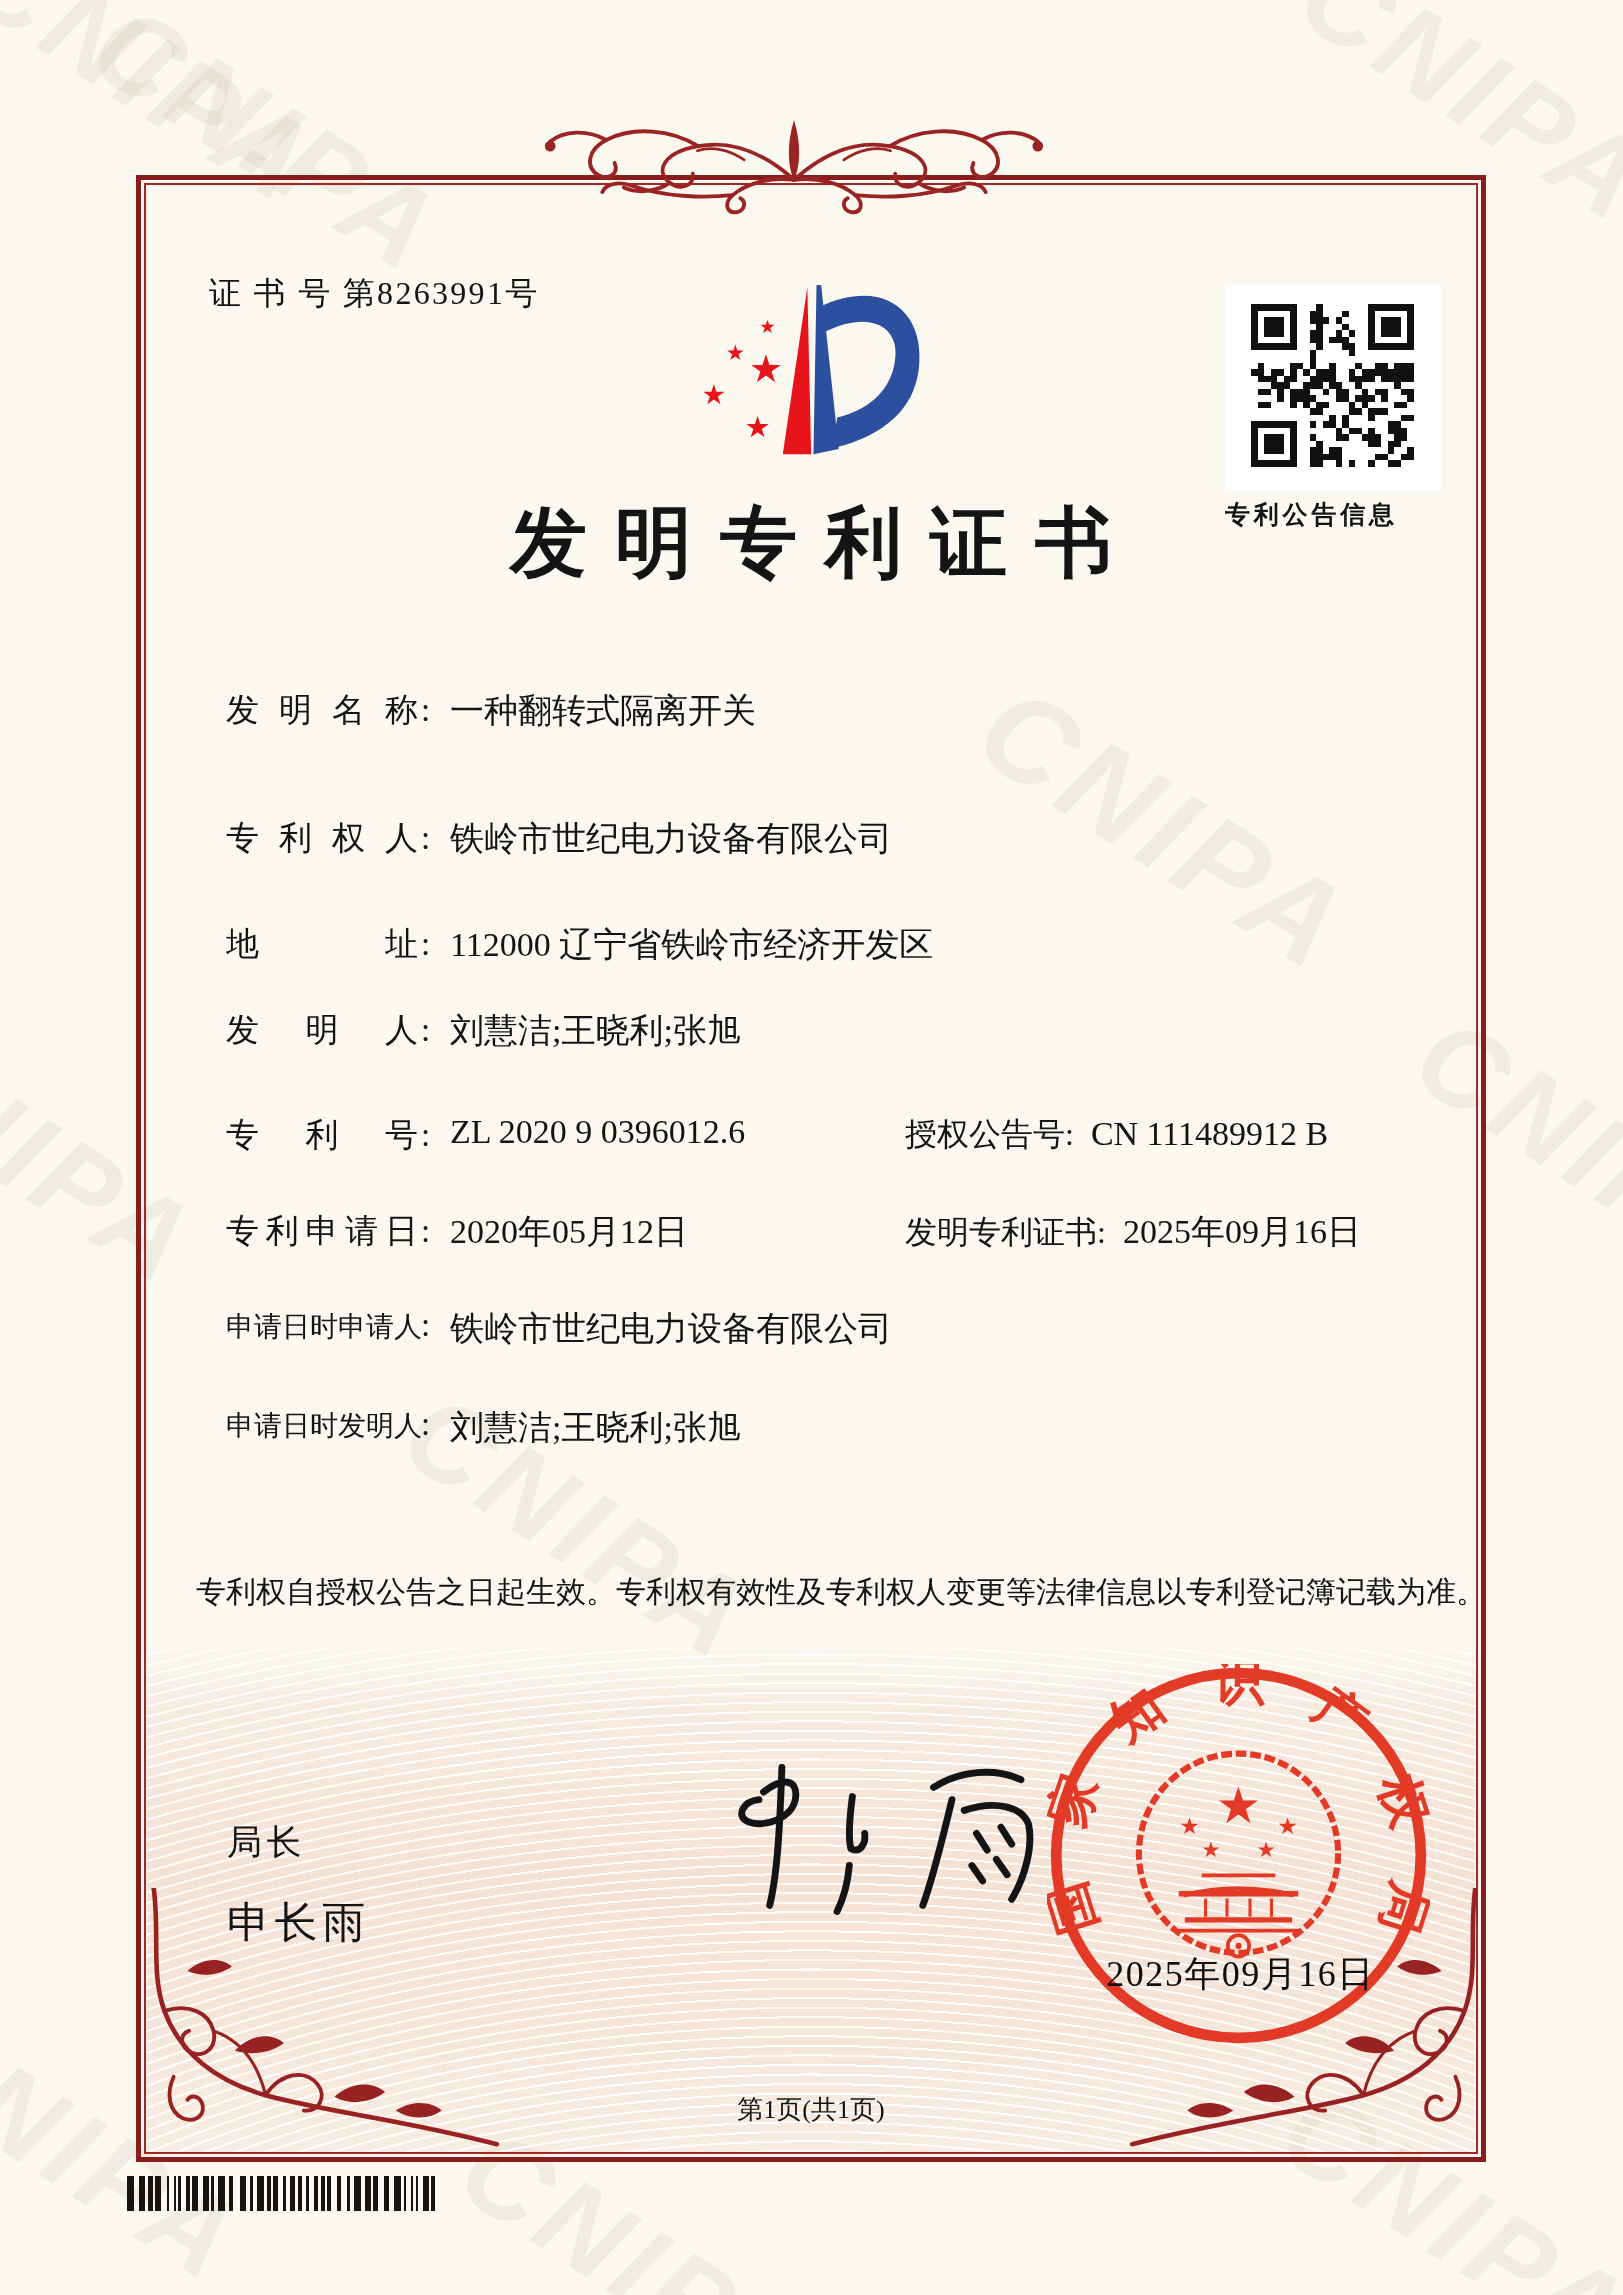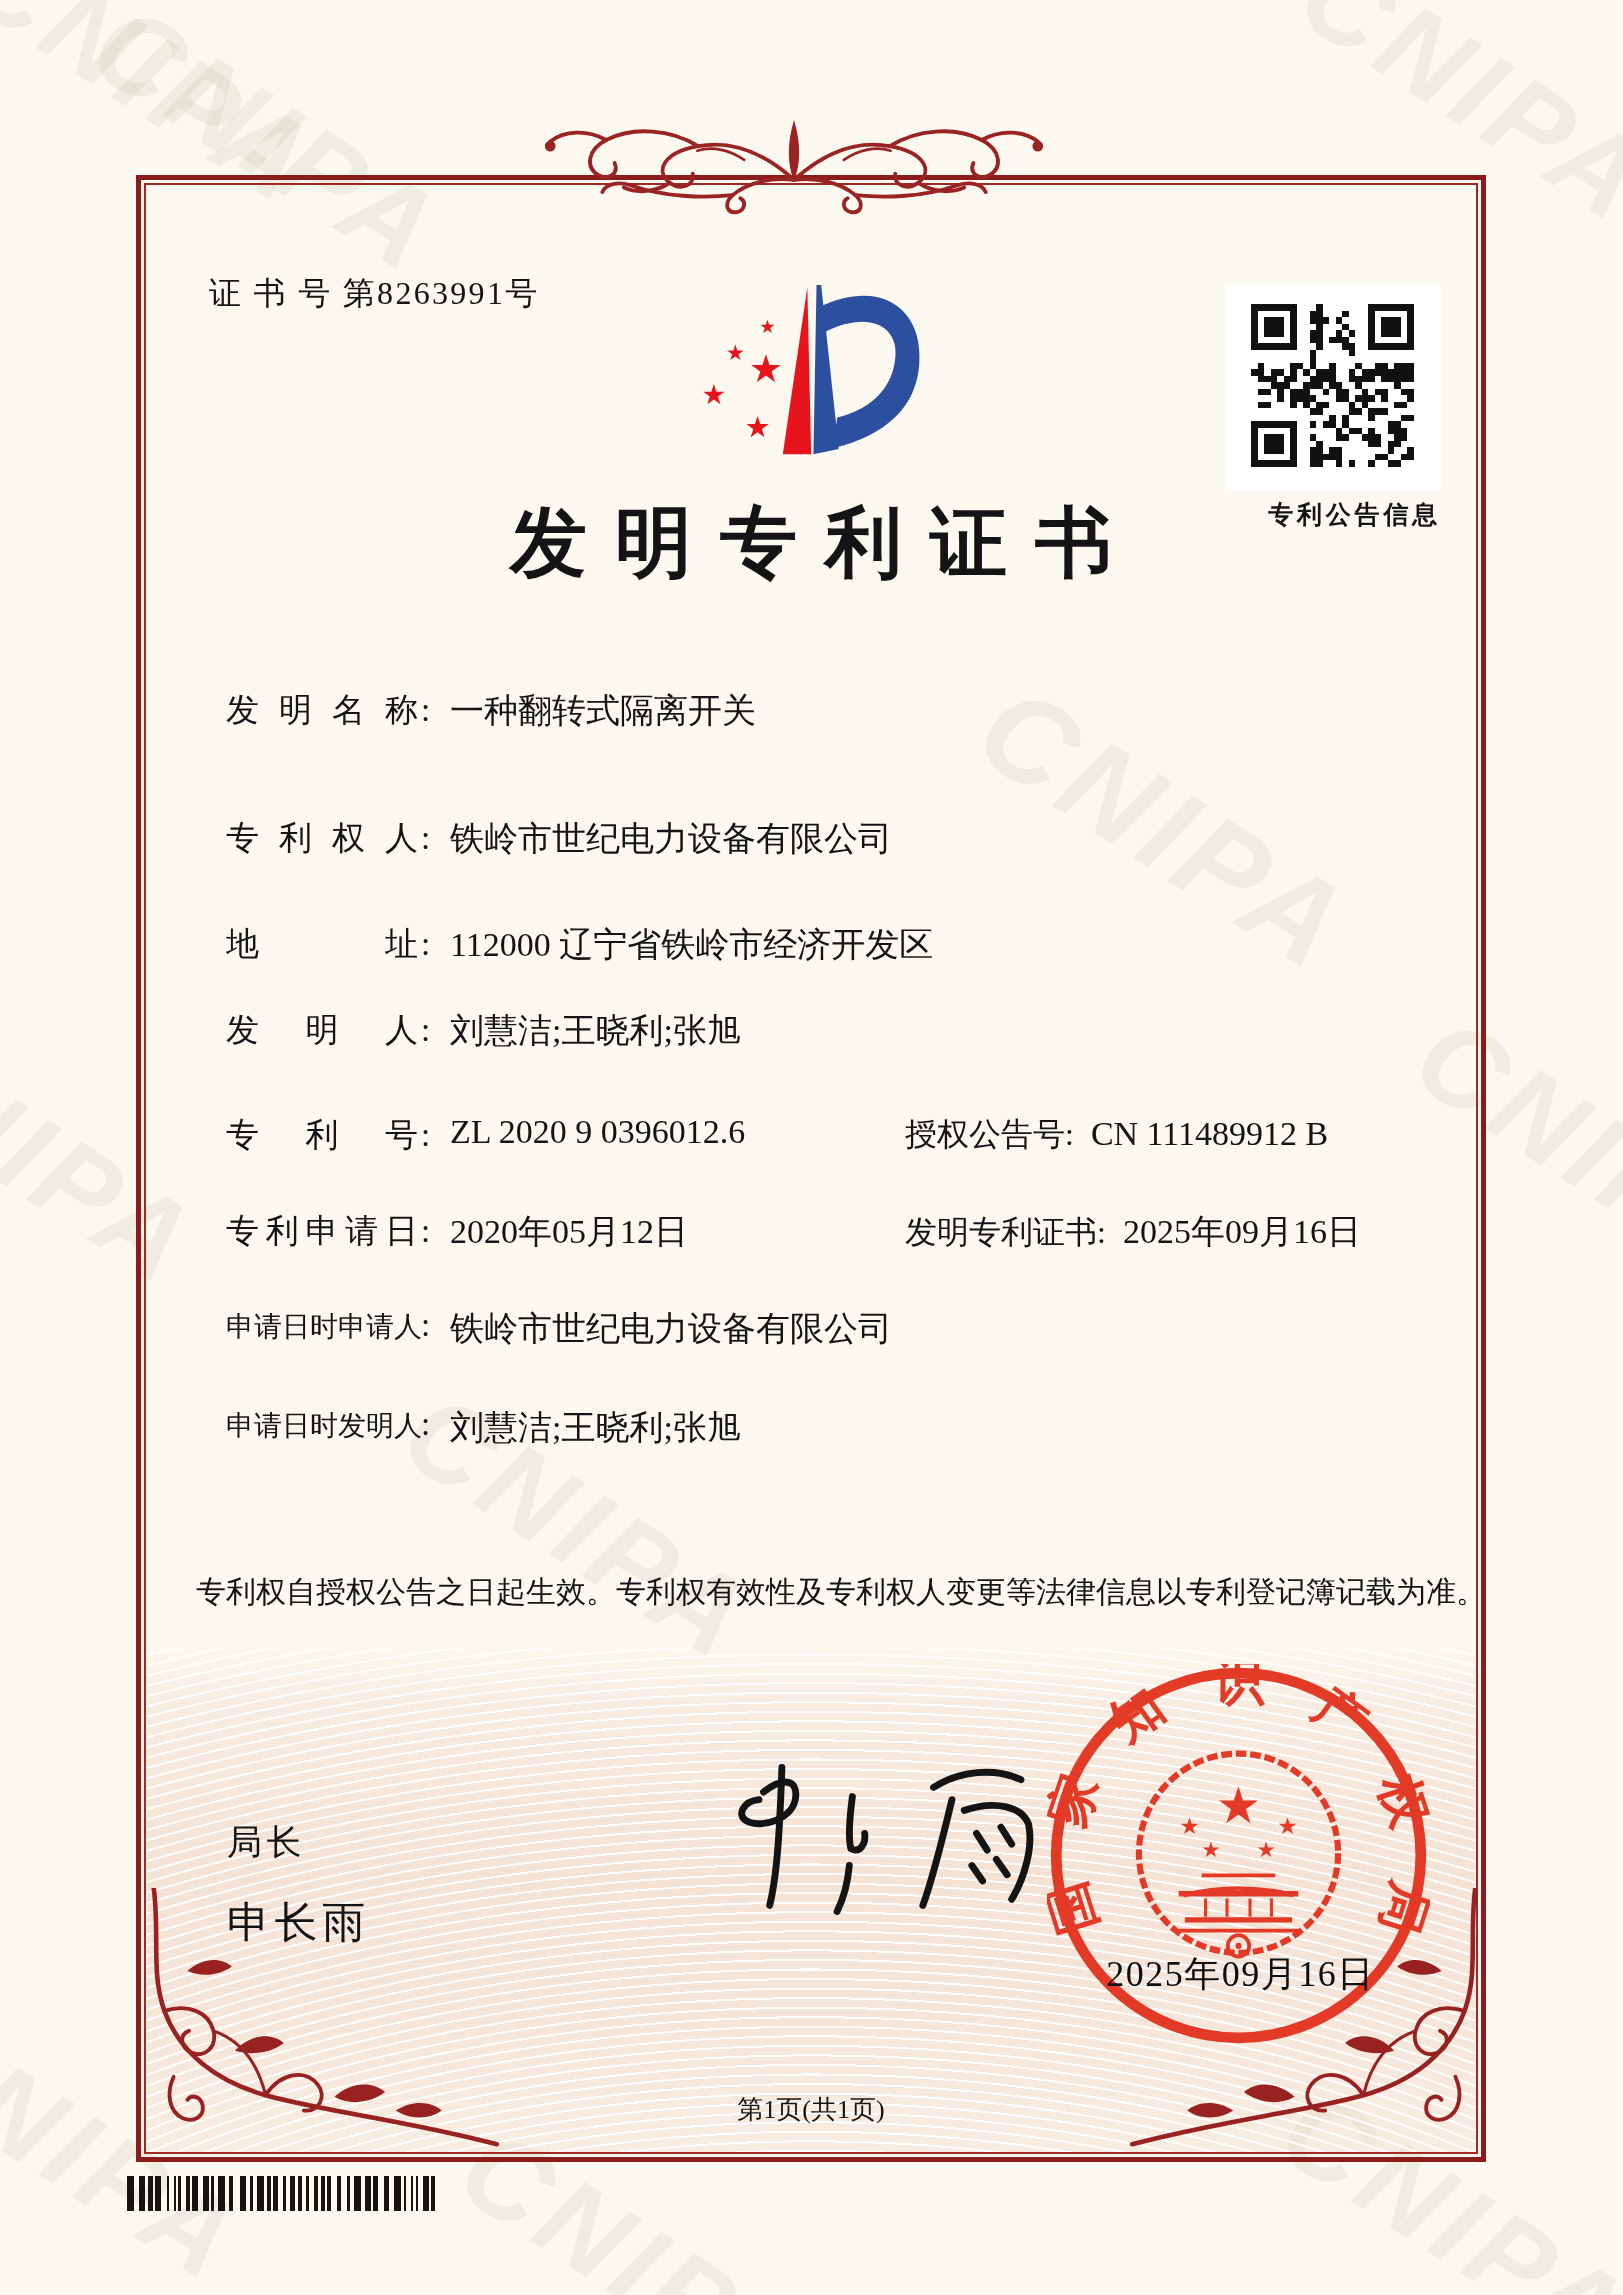--- a/index.html
+++ b/index.html
@@ -40,21 +40,21 @@
   .orn-top{position:absolute;left:541px;top:106px;z-index:3;}
   .orn-corner{position:absolute;z-index:4;}
   .orn-bl{left:143px;top:1888px;}
   .orn-br{left:1126px;top:1888px;transform:scaleX(-1);}
   
   .cert-no{position:absolute;left:209px;top:272px;font-size:32px;letter-spacing:2.3px;z-index:3;}
   .logo{position:absolute;left:673px;top:265px;z-index:3;}
   .qr-patch{position:absolute;left:1225px;top:284px;width:216px;height:207px;background:#ffffff;z-index:3;}
   .qr{position:absolute;left:26px;top:20px;}
   .qr-caption{
-    position:absolute;left:1225px;top:498px;width:216px;text-align:right;
+    position:absolute;left:1225px;top:498px;width:216px;text-align:left;
     font-size:25px;font-weight:bold;letter-spacing:3.8px;z-index:3;
   }
   .title{
     position:absolute;left:136px;top:492px;width:1350px;text-align:center;
     font-size:77px;font-weight:bold;letter-spacing:28px;padding-left:28px;
     box-sizing:border-box;z-index:3;white-space:nowrap;
   }
   
   .row{position:absolute;left:226px;width:1257px;height:44px;font-size:34px;z-index:3;white-space:nowrap;}
   .flabel{display:inline-flex;justify-content:space-between;width:192px;vertical-align:baseline;font-size:33px;}

